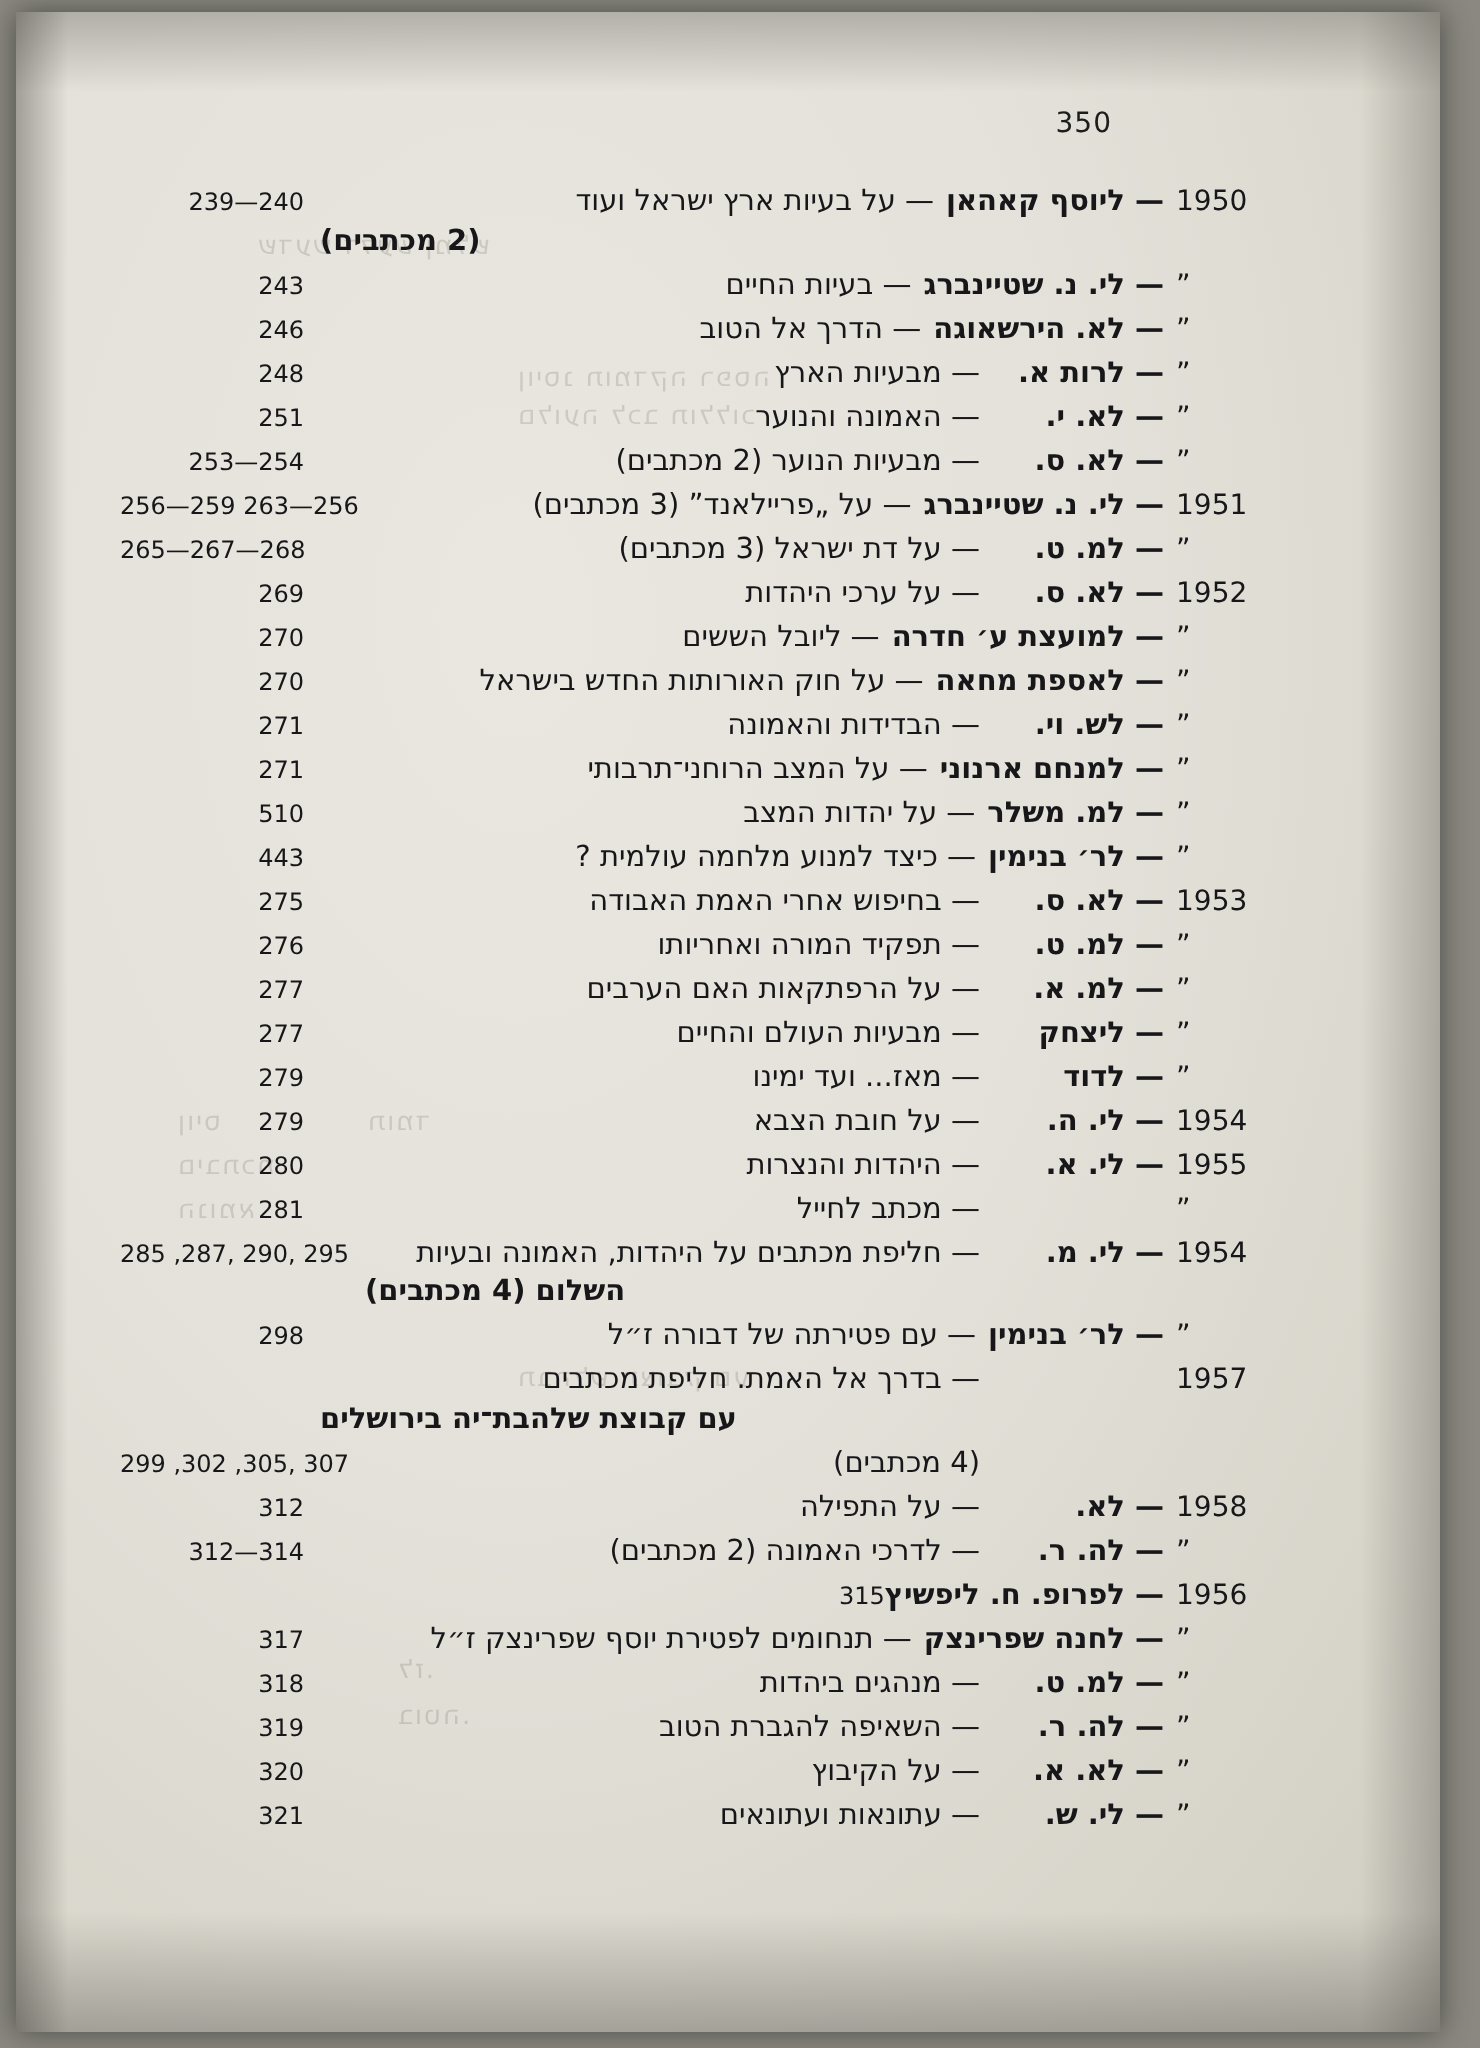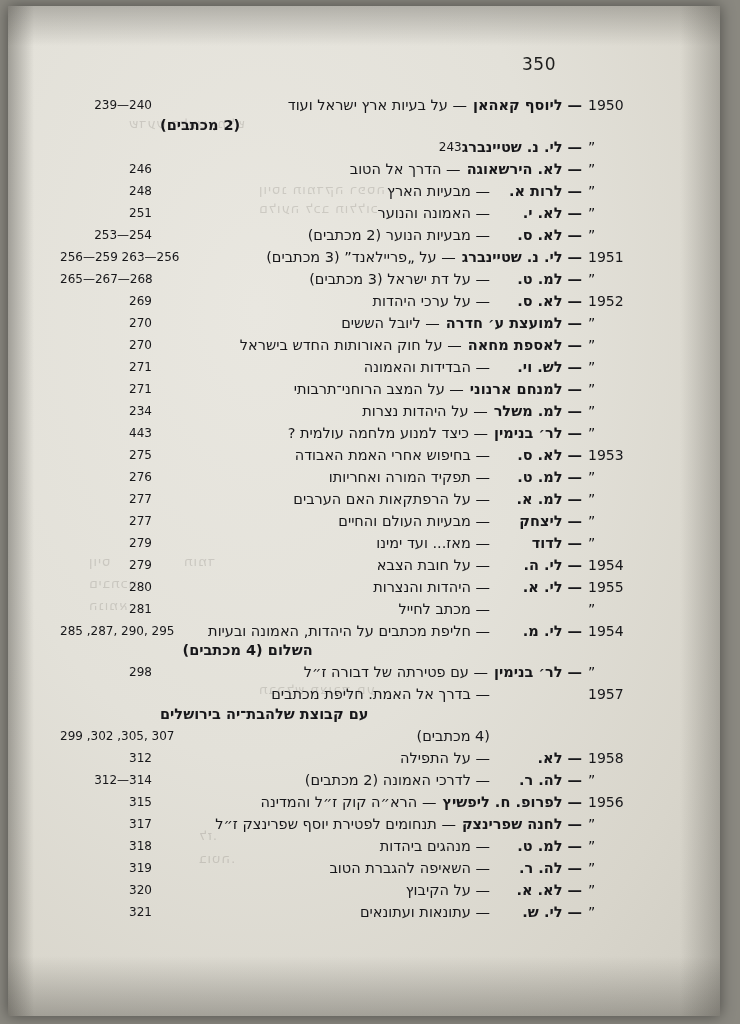--- a/index.html
+++ b/index.html
@@ -62,21 +62,21 @@
     left: 52px;
     top: 48px;
     width: 580px;
     font-family: "DejaVu Sans", "Liberation Sans", sans-serif;
     color: #1b1b1a;
   }
 
   .page-number {
     text-align: right;
     padding-right: 84px;
-    font-size: 17px;
+    font-size: 14px;
     letter-spacing: 0.5px;
     margin-bottom: 22px;
     color: #1d1d1c;
   }
 
   .toc {
     direction: rtl;
     unicode-bidi: isolate;
   }
 
@@ -159,20 +159,21 @@
       <div class="toc" id="toc-list">
           <div class="row">
             <div class="col-year">1950</div>
             <div class="col-name">— ליוסף קאהאן</div>
             <div class="col-title"><span>— על בעיות ארץ ישראל ועוד</span><span class="title-line2">(2 מכתבים)</span></div>
             <div class="col-pages">239—240</div>
           </div>
           <div class="row">
             <div class="col-year">”</div>
             <div class="col-name">— לי. נ. שטיינברג</div>
+            <div class="col-title"><span>— בעיות החיים</span></div>
             <div class="col-pages">243</div>
           </div>
           <div class="row">
             <div class="col-year">”</div>
             <div class="col-name">— לא. הירשאוגה</div>
             <div class="col-title"><span>— הדרך אל הטוב</span></div>
             <div class="col-pages">246</div>
           </div>
           <div class="row">
             <div class="col-year">”</div>
@@ -230,22 +231,22 @@
           </div>
           <div class="row">
             <div class="col-year">”</div>
             <div class="col-name">— למנחם ארנוני</div>
             <div class="col-title"><span>— על המצב הרוחני־תרבותי</span></div>
             <div class="col-pages">271</div>
           </div>
           <div class="row">
             <div class="col-year">”</div>
             <div class="col-name">— למ. משלר</div>
-            <div class="col-title"><span>— על היהדות נצרות</span></div>
-            <div class="col-pages">234</div>
+            <div class="col-title"><span>— על יהדות המצב</span></div>
+            <div class="col-pages">510</div>
           </div>
           <div class="row">
             <div class="col-year">”</div>
             <div class="col-name">— לר׳ בנימין</div>
             <div class="col-title"><span>— כיצד למנוע מלחמה עולמית ?</span></div>
             <div class="col-pages">443</div>
           </div>
           <div class="row">
             <div class="col-year">1953</div>
             <div class="col-name">— לא. ס.</div>
@@ -326,21 +327,20 @@
           </div>
           <div class="row">
             <div class="col-year">”</div>
             <div class="col-name">— לה. ר.</div>
             <div class="col-title"><span>— לדרכי האמונה (2 מכתבים)</span></div>
             <div class="col-pages">312—314</div>
           </div>
           <div class="row">
             <div class="col-year">1956</div>
             <div class="col-name">— לפרופ. ח. ליפשיץ</div>
-            <div class="col-title"><span>— הרא״ה קוק ז״ל והמדינה</span></div>
             <div class="col-pages">315</div>
           </div>
           <div class="row">
             <div class="col-year">”</div>
             <div class="col-name">— לחנה שפרינצק</div>
             <div class="col-title"><span>— תנחומים לפטירת יוסף שפרינצק ז״ל</span></div>
             <div class="col-pages">317</div>
           </div>
           <div class="row">
             <div class="col-year">”</div>

